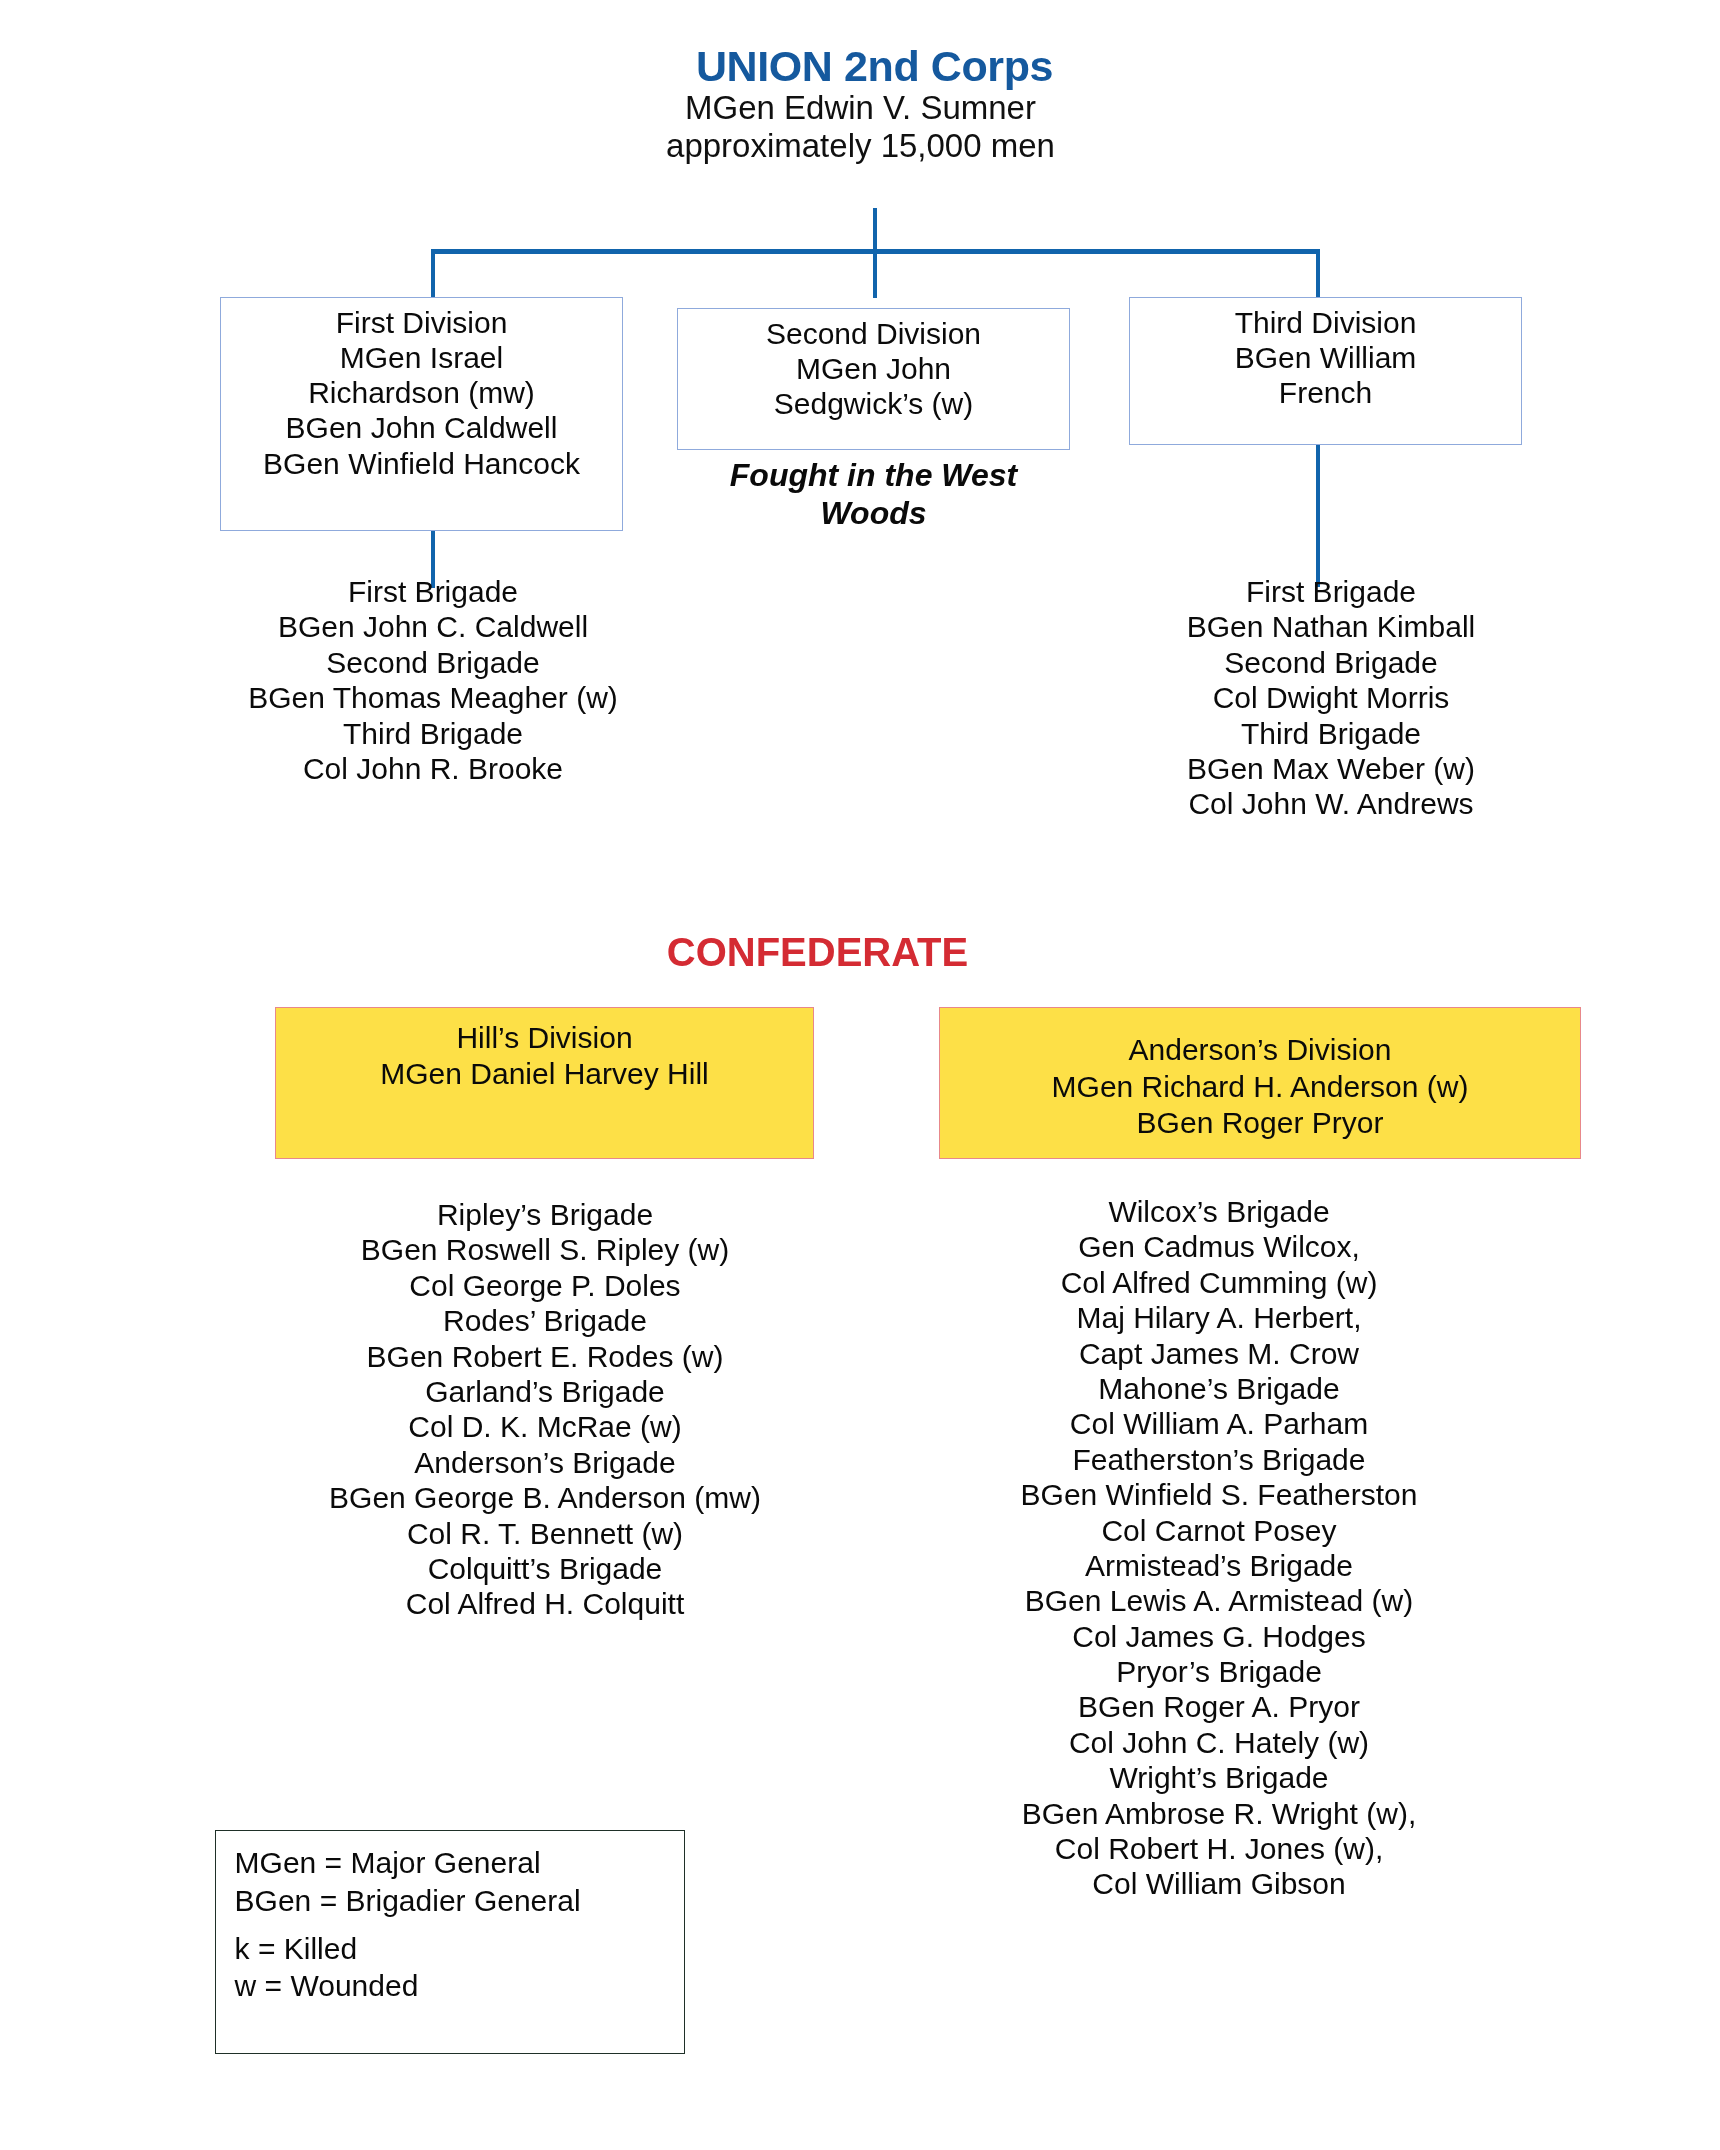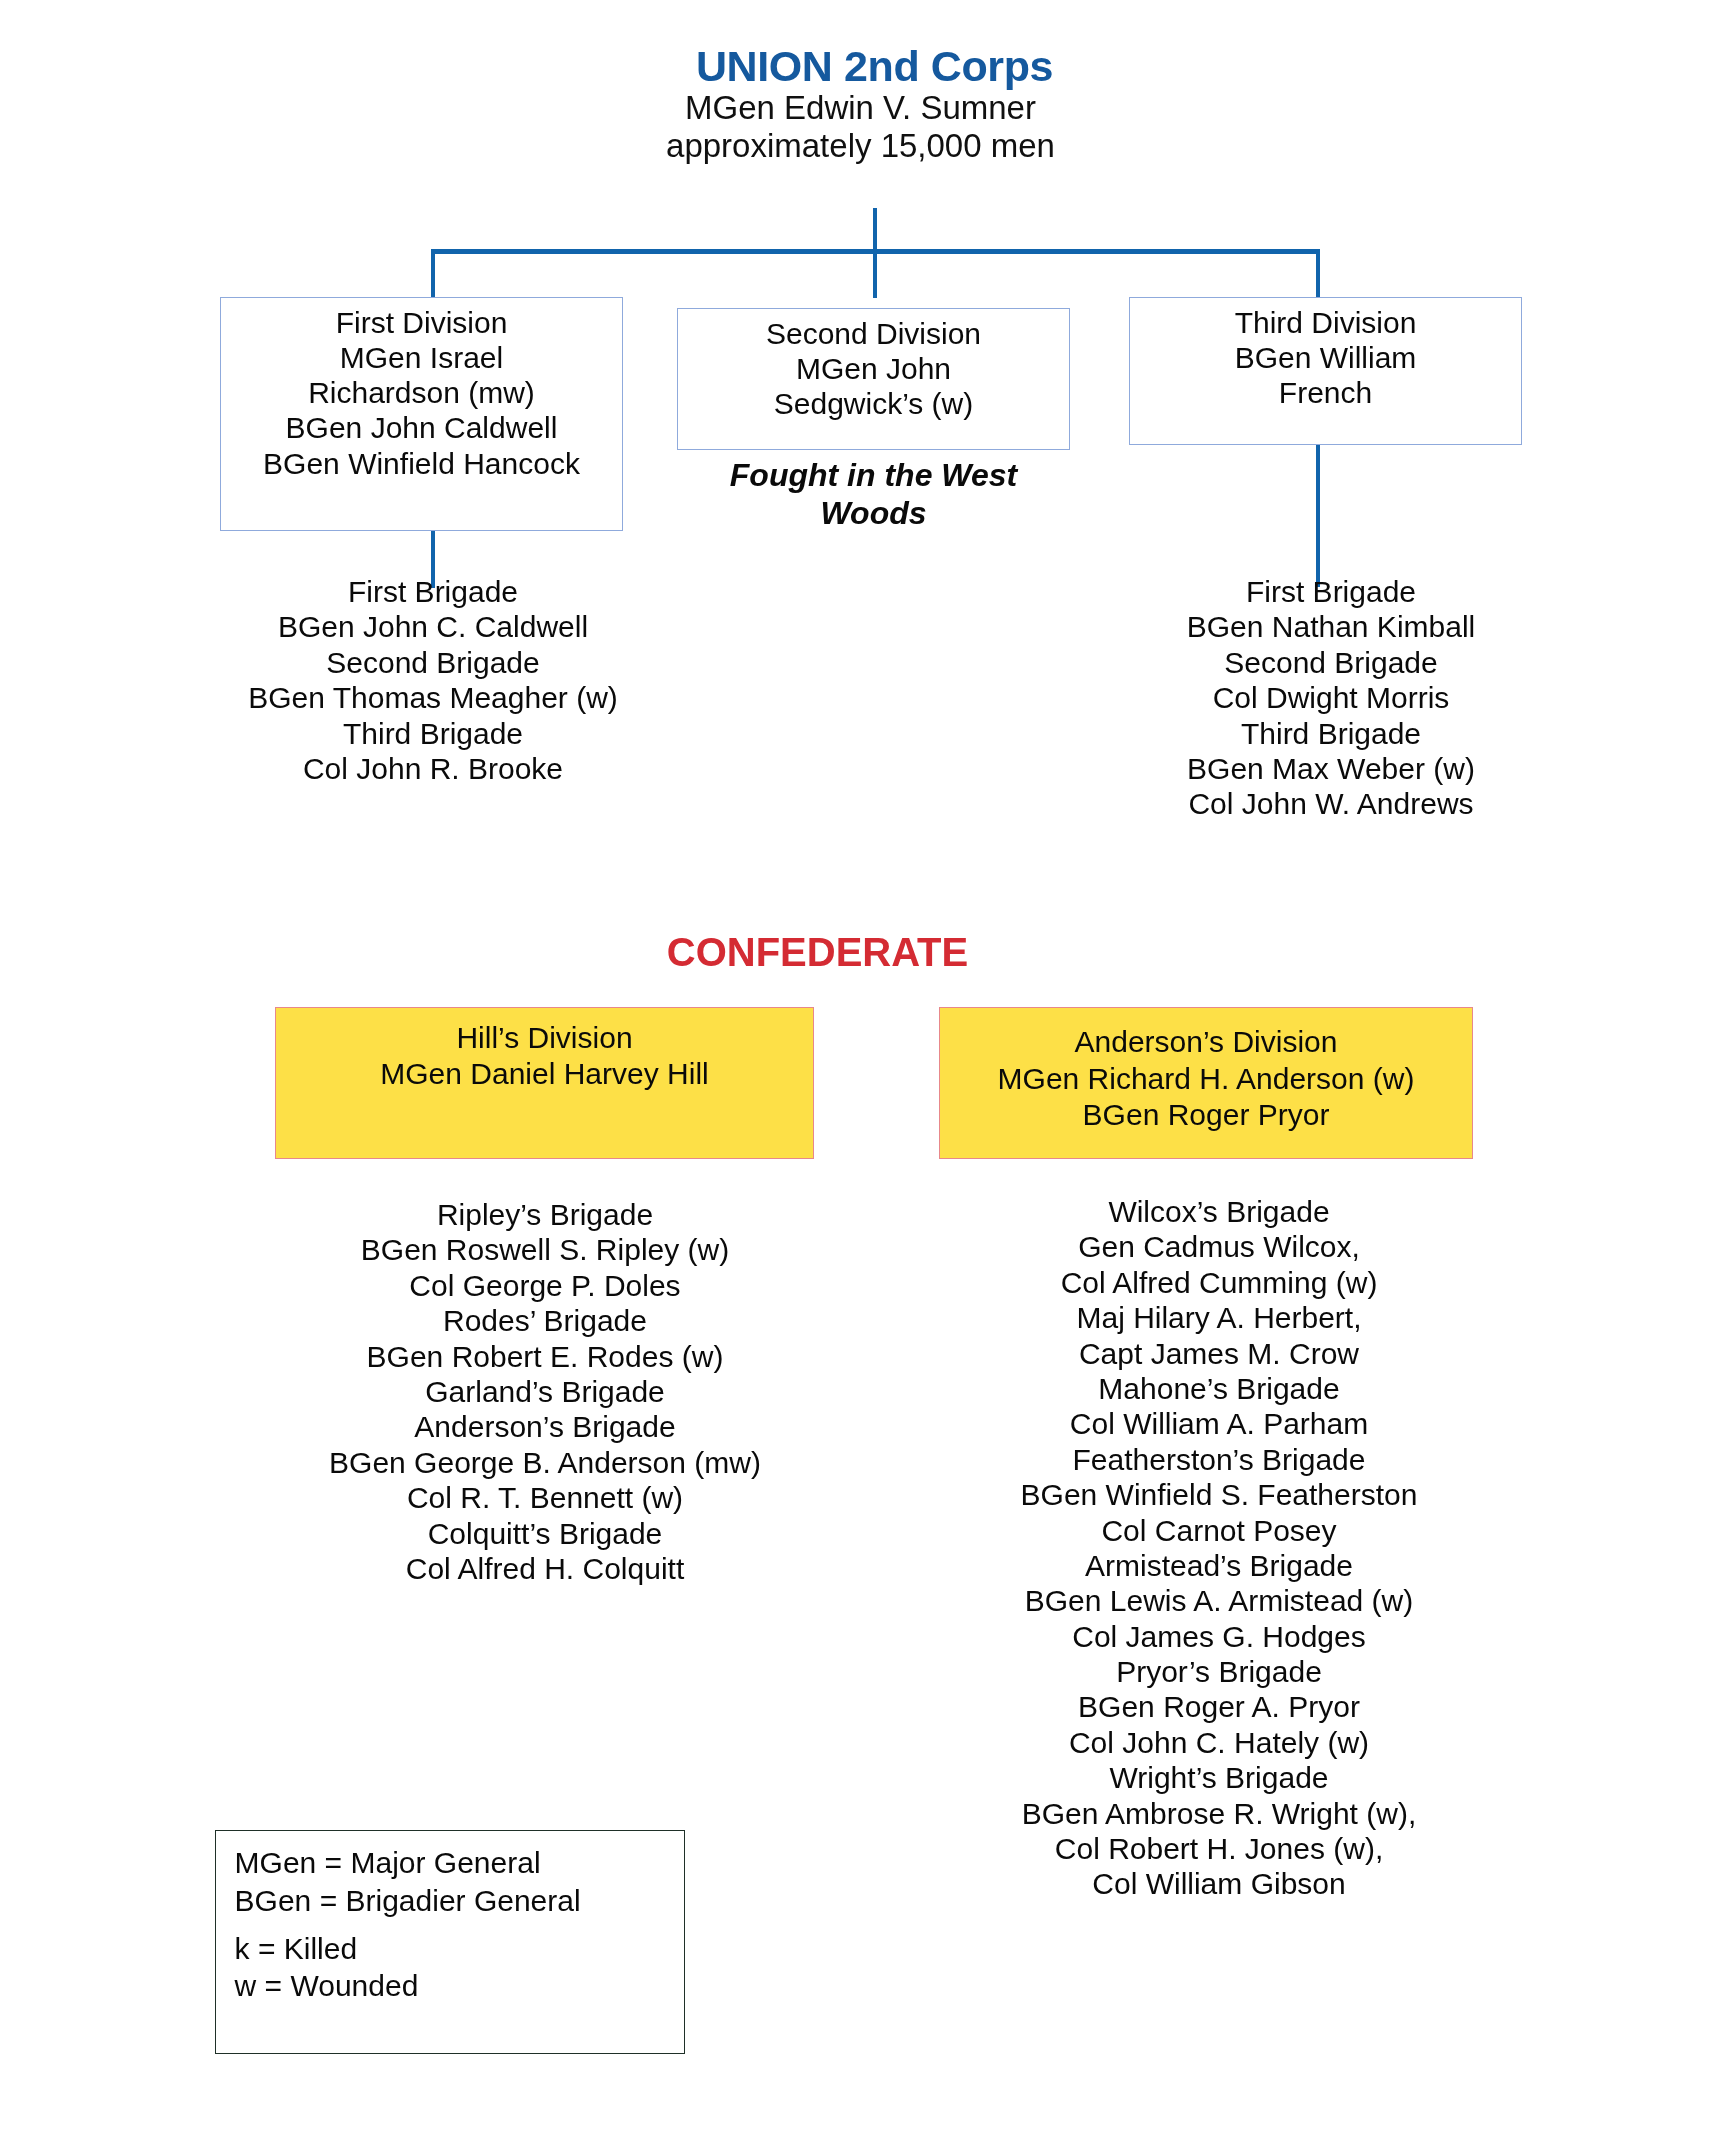--- a/index.html
+++ b/index.html
@@ -210,33 +210,34 @@
 
 <div class="abs narrow" id="confederate-title" style="top:930px;">
   <span>CONFEDERATE</span>
 </div>
 
 <div class="abs conf-box narrow" style="left:275px; top:1007px; width:539px; height:152px; padding-top:11.5px;">
   <span class="ttl">Hill’s Division</span>
   <span class="ln">MGen Daniel Harvey Hill</span>
 </div>
 
-<div class="abs conf-box narrow" style="left:939px; top:1007px; width:534px; height:152px; padding-top:16px;">
+<div class="abs conf-box narrow" style="left:939px; top:1007px; width:642px; height:152px; padding-top:24px;">
   <span class="ttl">Anderson’s Division</span>
   <span class="ln">MGen Richard H. Anderson (w)</span>
   <span class="ln">BGen Roger Pryor</span>
 </div>
 
 <div class="abs brig-stack narrow" style="left:258px; top:1197px; width:574px;">
   <span class="bl hd">Ripley’s Brigade</span>
   <span class="bl">BGen Roswell S. Ripley (w)</span>
   <span class="bl">Col George P. Doles</span>
   <span class="bl hd">Rodes’ Brigade</span>
   <span class="bl">BGen Robert E. Rodes (w)</span>
   <span class="bl hd">Garland’s Brigade</span>
+  <span class="bl">Col D. K. McRae (w)</span>
   <span class="bl hd">Anderson’s Brigade</span>
   <span class="bl">BGen George B. Anderson (mw)</span>
   <span class="bl">Col R. T. Bennett (w)</span>
   <span class="bl hd">Colquitt’s Brigade</span>
   <span class="bl">Col Alfred H. Colquitt</span>
 </div>
 
 <div class="abs brig-stack narrow" style="left:932px; top:1194px; width:574px;">
   <span class="bl hd">Wilcox’s Brigade</span>
   <span class="bl">Gen Cadmus Wilcox,</span>

